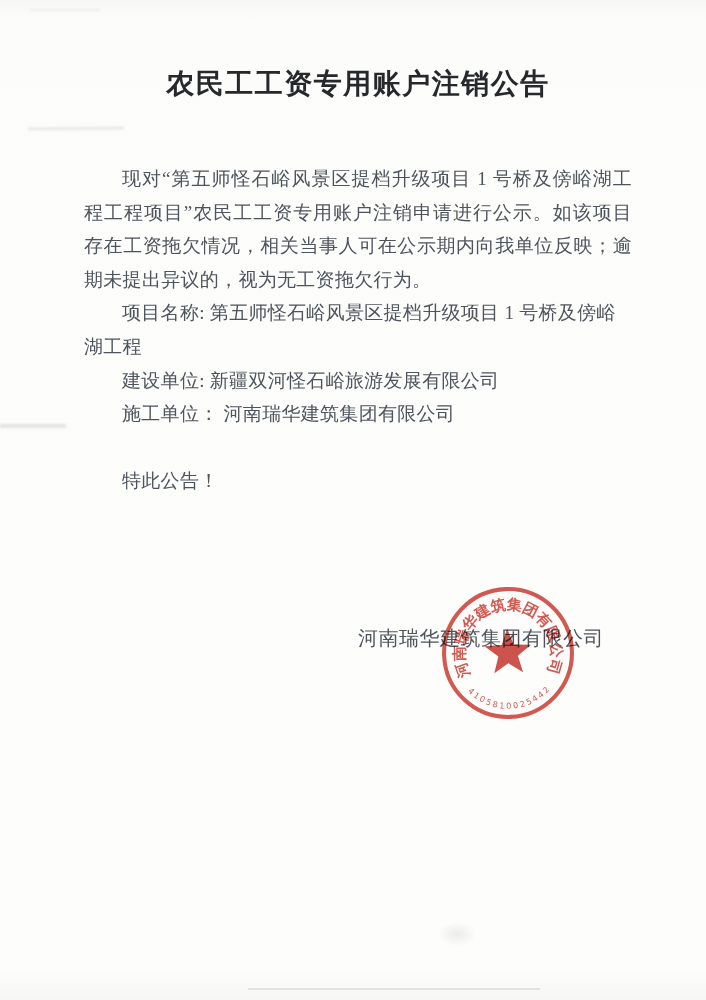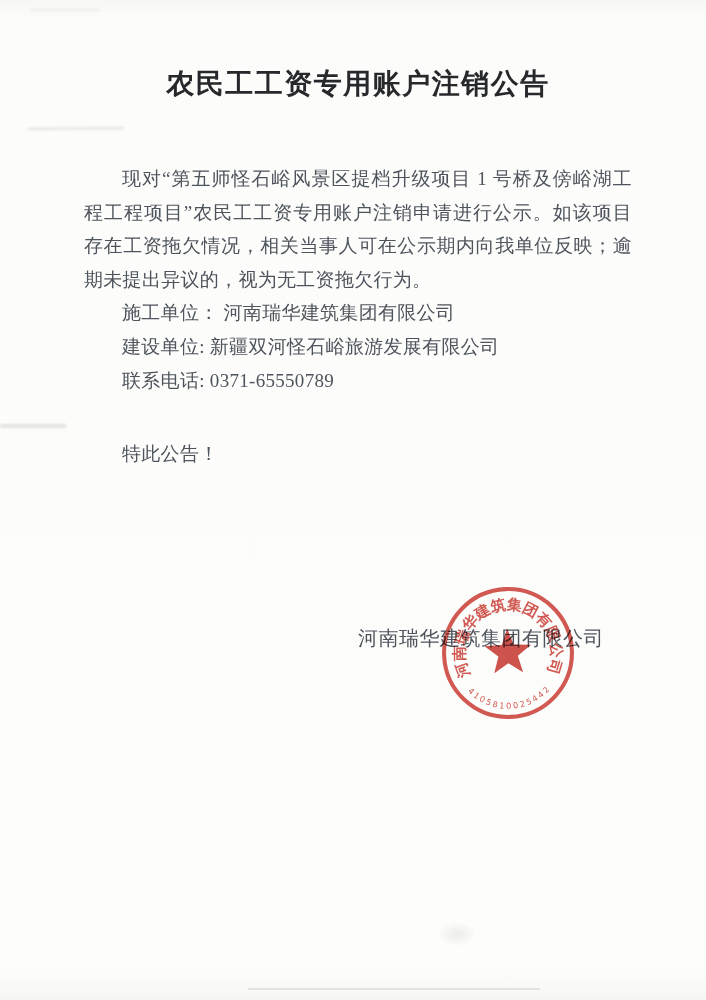--- a/index.html
+++ b/index.html
@@ -36,21 +36,21 @@
     font-size: 28px; line-height: 44px; font-weight: 700;
     letter-spacing: 1.5px; text-align: center; color: #26282b;
   }
   .para {
     margin: 0;
     font-size: 19px; line-height: 33.6px;
     letter-spacing: 0.3px;
     text-indent: 2em;
   }
   .justify { text-align: justify; }
-  .closing { margin-top: 42px; font-family: Liberation Mono, monospace; }
+  .closing { margin-top: 33px; }
   
   .signature {
     position: absolute; left: 352px; top: 621px; width: 258px;
     text-align: center; color: #4e545c;
   }
   .sig-company { font-size: 20px; line-height: 34px; letter-spacing: 0.5px; }
   .sig-date    { font-size: 20px; line-height: 34px; letter-spacing: 1px; }
   
   .seal {
     position: absolute; left: 440px; top: 585px; width: 136px; height: 136px;
@@ -70,23 +70,23 @@
 
   <div class="artifact streak1"></div>
   <div class="artifact streak2"></div>
   <div class="artifact streak3"></div>
   <div class="artifact smudge"></div>
   <div class="artifact bottomline"></div>
 
   <div class="doc">
     <h1 class="title">农民工工资专用账户注销公告</h1>
     <p class="para justify">现对“第五师怪石峪风景区提档升级项目 1 号桥及傍峪湖工程工程项目”农民工工资专用账户注销申请进行公示。如该项目存在工资拖欠情况，相关当事人可在公示期内向我单位反映；逾期未提出异议的，视为无工资拖欠行为。</p>
+    <p class="para">项目名称: 第五师怪石峪风景区提档升级项目 1 号桥及傍峪湖工程</p>
+    <p class="para">建设单位: 新疆双河怪石峪旅游发展有限公司</p>
     <p class="para">施工单位： 河南瑞华建筑集团有限公司</p>
-    <p class="para">建设单位: 新疆双河怪石峪旅游发展有限公司</p>
-    <p class="para">联系电话: 0371-65550789</p>
     <p class="para closing">特此公告！</p>
   </div>
 
   <div class="signature">
     <div class="sig-company">河南瑞华建筑集团有限公司</div>
   </div>
 
   <div class="seal">
     <svg viewBox="0 0 200 200" width="136" height="136" aria-hidden="true">
       <defs>

